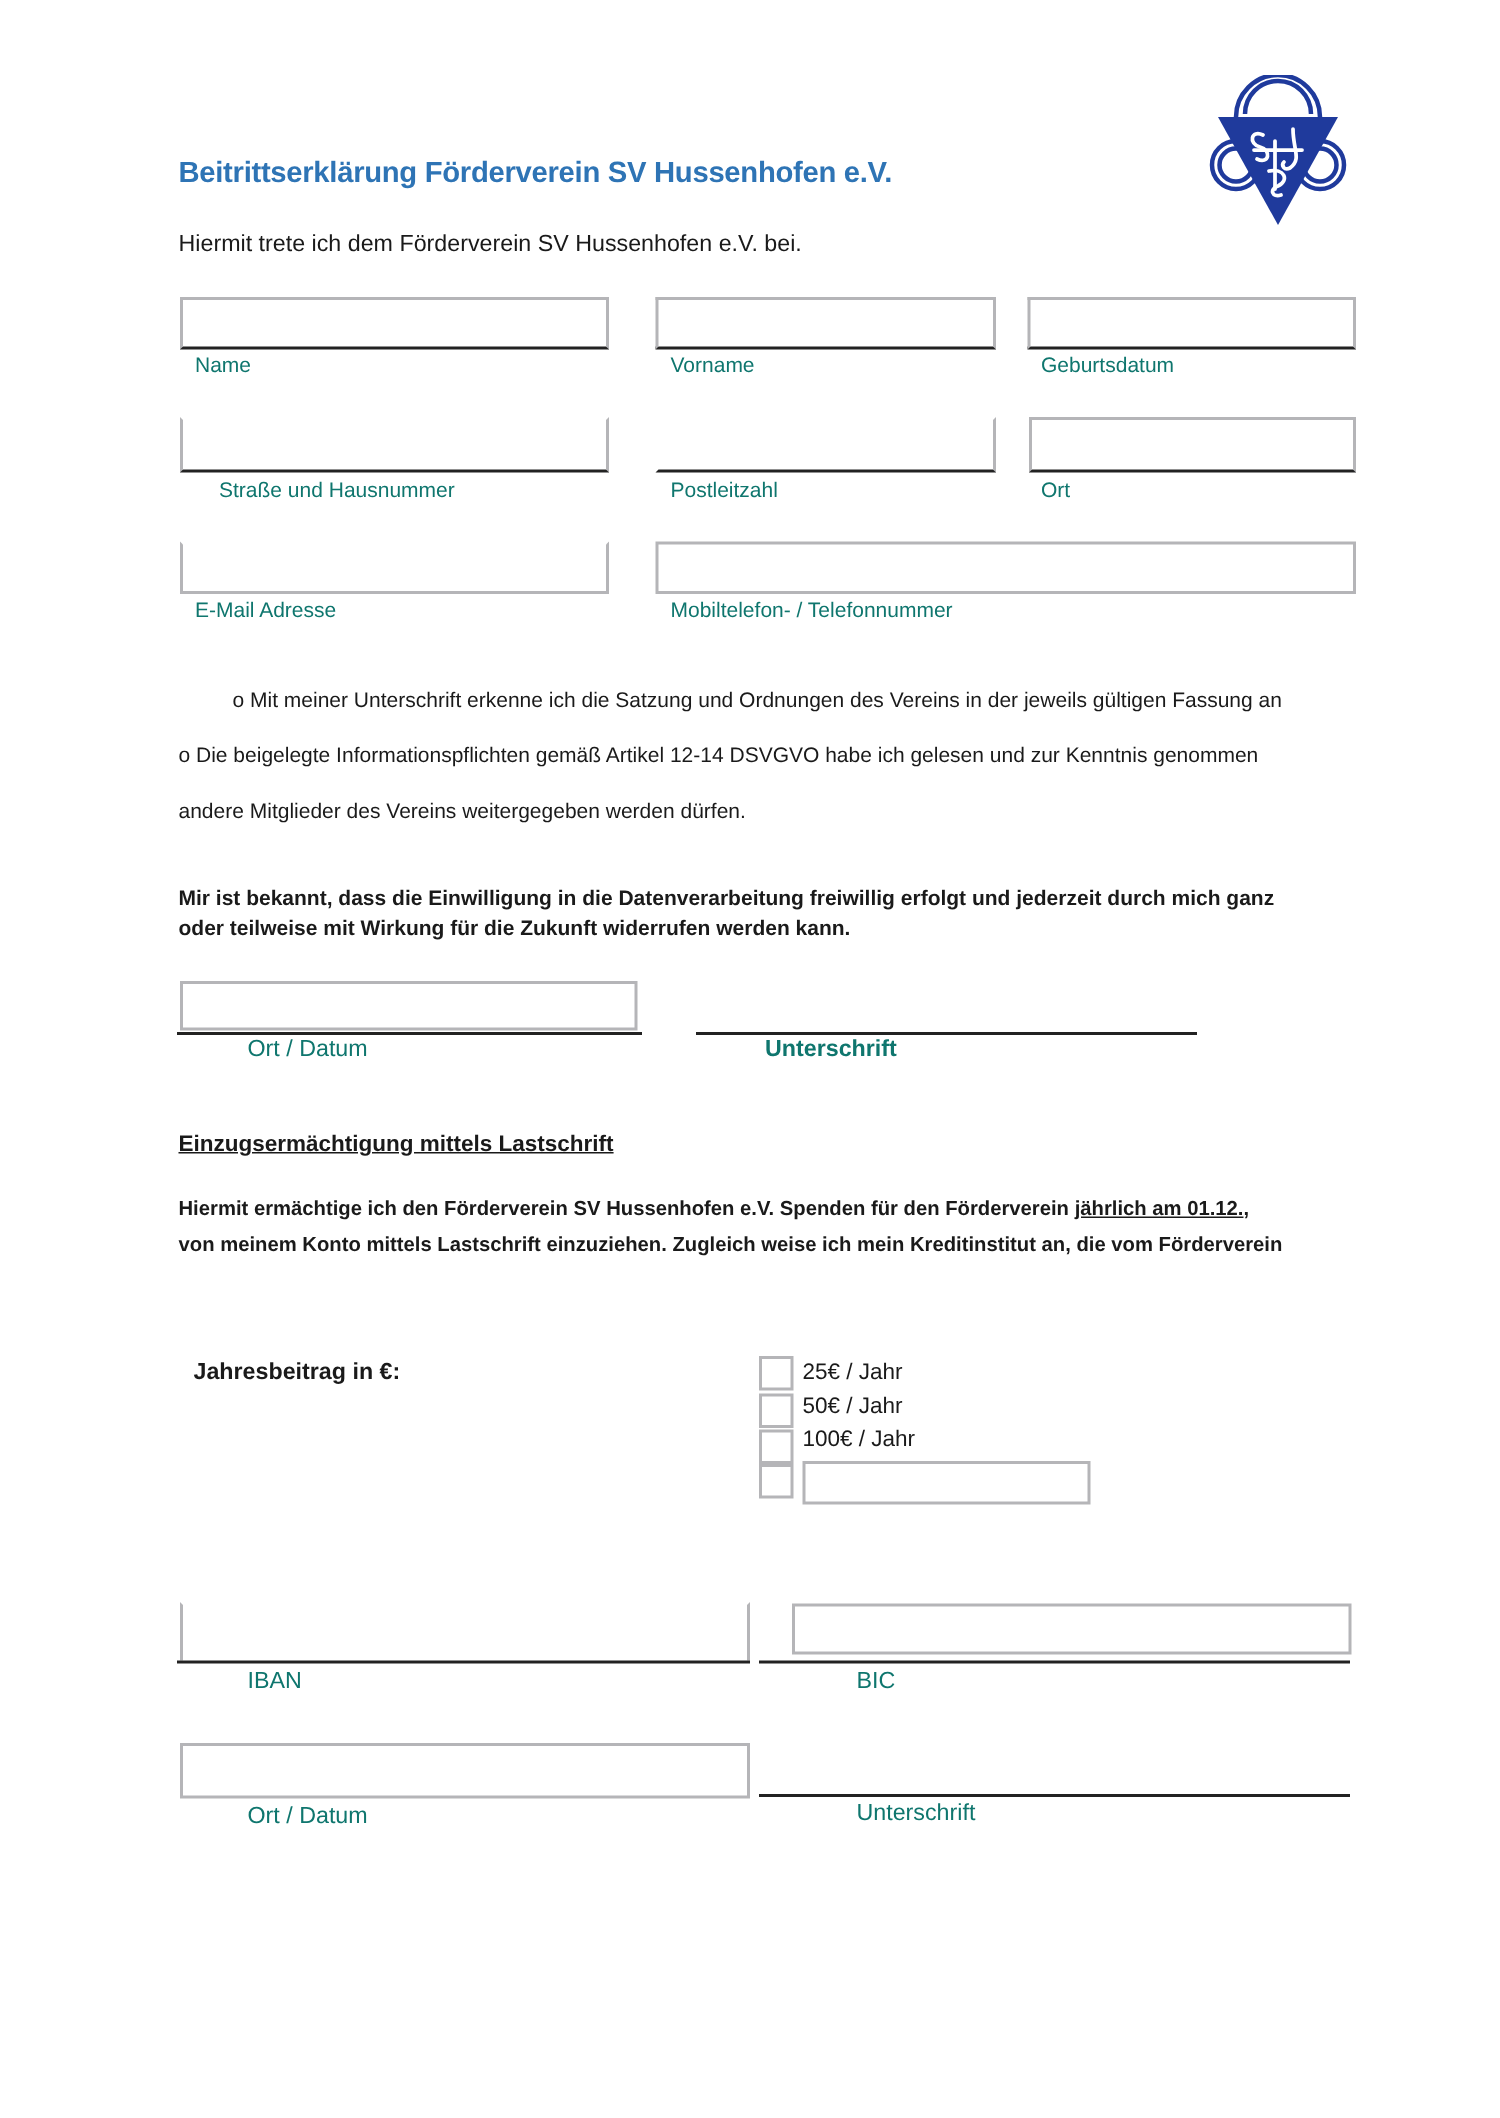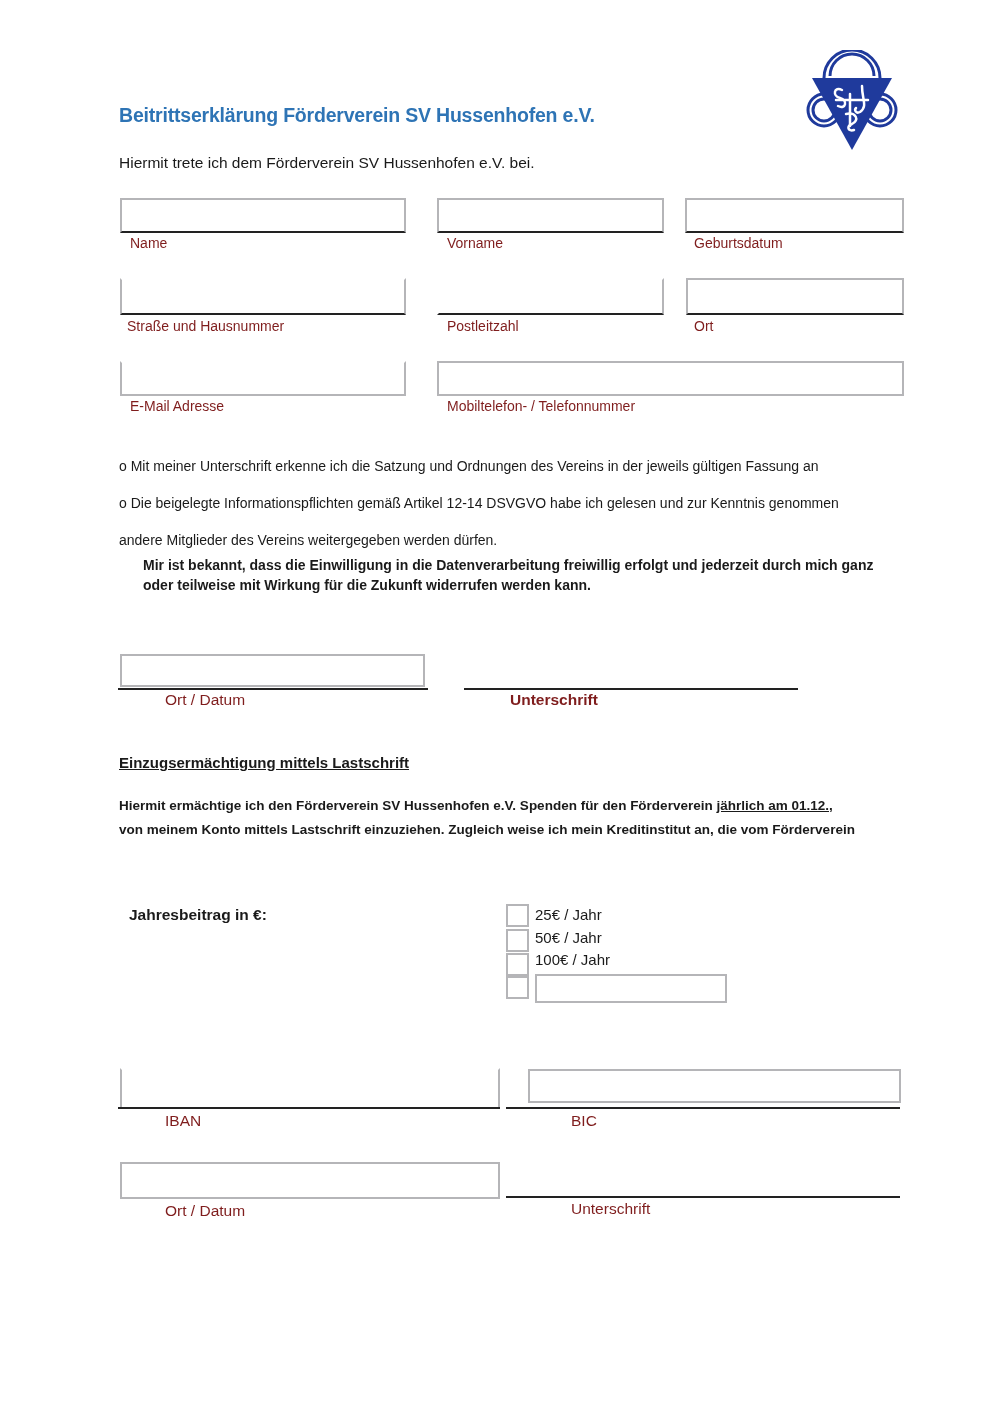--- a/index.html
+++ b/index.html
@@ -18,21 +18,21 @@
 
     
     .box {
       position: absolute; box-sizing: border-box;
       border: 2px solid #b5b5b8; background: #fff;
     }
     .box.open-top { border-top-color: transparent; }
     .box.open-top-left { border-top-color: transparent; border-left-color: transparent; }
     .box.underline { border-bottom: 2px solid #222; }
     .line { position: absolute; height: 0; border-top: 2px solid #222; }
-    .lbl { position: absolute; font-size: 14px; color: #7f1d1d; }
+    .lbl { position: absolute; font-size: 14px; color: #0f766e; }
     .lbl.big { font-size: 15.5px; margin-left: 36px; }
     .lbl.bold { font-weight: bold; }
 
     .para { position: absolute; left: 119px; font-size: 14px; line-height: 20px; color: #1a1a1a; width: 800px; }
     .para.bold { font-weight: bold; }
     .heading-u { left: 119px; top: 754px; font-size: 15px; font-weight: bold; text-decoration: underline; }
     .mandate { left: 119px; top: 794px; width: 810px; font-size: 13.5px; font-weight: bold; line-height: 24px; }
     .mandate u { text-decoration: underline; text-align: center; }
 
     .chk {
@@ -70,40 +70,40 @@
 <div class="box underline" style="left:120px; top:198px; width:286px; height:35px;"></div>
 <div class="lbl" style="left:130px; top:235px;">Name</div>
 
 <div class="box underline" style="left:437px; top:198px; width:227px; height:35px;"></div>
 <div class="lbl" style="left:447px; top:235px;">Vorname</div>
 
 <div class="box underline" style="left:685px; top:198px; width:219px; height:35px;"></div>
 <div class="lbl" style="left:694px; top:235px;">Geburtsdatum</div>
 
 <div class="box open-top underline" style="left:120px; top:278px; width:286px; height:37px;"></div>
-<div class="lbl" style="left:127px; top:318px;">Straße und Hausnummer</div>
+<div class="lbl" style="left:146px; top:318px;">Straße und Hausnummer</div>
 
 <div class="box open-top-left underline" style="left:437px; top:278px; width:227px; height:37px;"></div>
 <div class="lbl" style="left:447px; top:318px;">Postleitzahl</div>
 
 <div class="box underline" style="left:686px; top:278px; width:218px; height:37px;"></div>
 <div class="lbl" style="left:694px; top:318px;">Ort</div>
 
 <div class="box open-top" style="left:120px; top:361px; width:286px; height:35px;"></div>
 <div class="lbl" style="left:130px; top:398px;">E-Mail Adresse</div>
 
 <div class="box" style="left:437px; top:361px; width:467px; height:35px;"></div>
 <div class="lbl" style="left:447px; top:398px;">Mobiltelefon- / Telefonnummer</div>
 
-<div class="para" style="top:456px;">o Mit meiner Unterschrift erkenne ich die Satzung und Ordnungen des Vereins in der jeweils gültigen Fassung an</div>
+<div class="para" style="top:456px;margin-left:36px;">o Mit meiner Unterschrift erkenne ich die Satzung und Ordnungen des Vereins in der jeweils gültigen Fassung an</div>
 <div class="para" style="top:493px;">o Die beigelegte Informationspflichten gemäß Artikel 12-14 DSVGVO habe ich gelesen und zur Kenntnis genommen</div>
 <div class="para" style="top:530px;">
   <div>andere Mitglieder des Vereins weitergegeben werden dürfen.</div>
 </div>
-<div class="para bold" style="top:555px;margin-left:24px;">
+<div class="para bold" style="top:588px;">
   <div>Mir ist bekannt, dass die Einwilligung in die Datenverarbeitung freiwillig erfolgt und jederzeit durch mich ganz</div>
   <div>oder teilweise mit Wirkung für die Zukunft widerrufen werden kann.</div>
 </div>
 
 <div class="box" style="left:120px; top:654px; width:305px; height:33px;"></div>
 <div class="line" style="left:118px; top:688px; width:310px;"></div>
 <div class="lbl big" style="left:129px; top:691px;">Ort / Datum</div>
 
 <div class="line" style="left:464px; top:688px; width:334px;"></div>
 <div class="lbl big bold" style="left:474px; top:691px;">Unterschrift</div>

